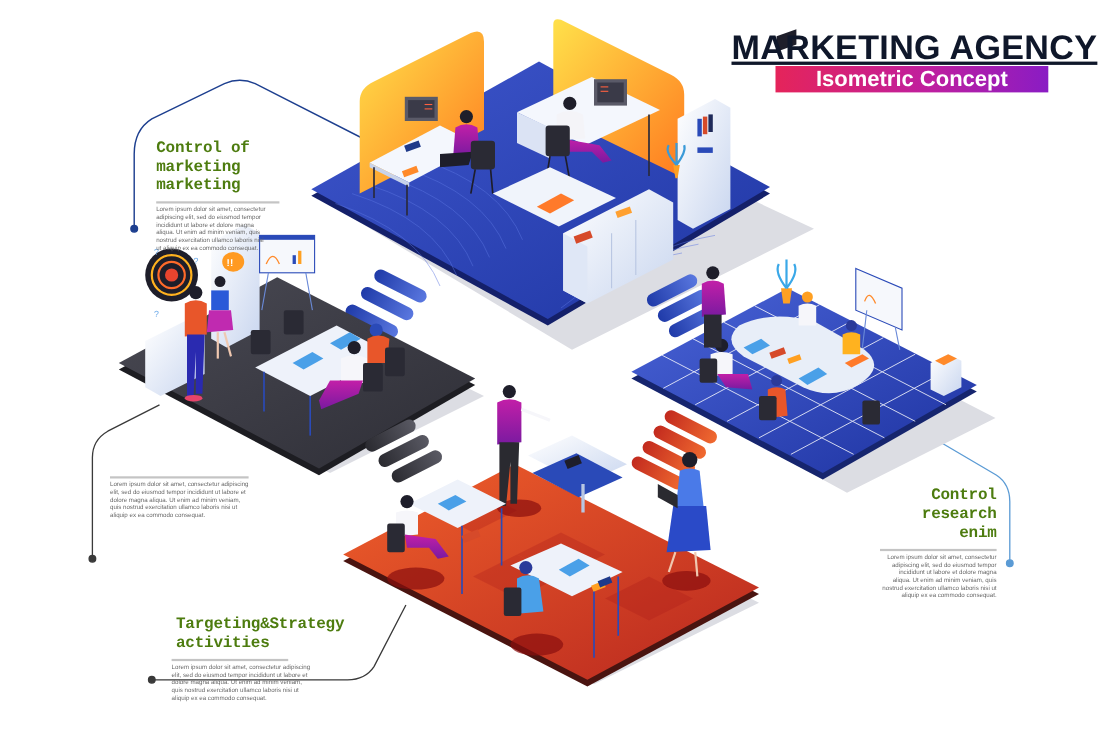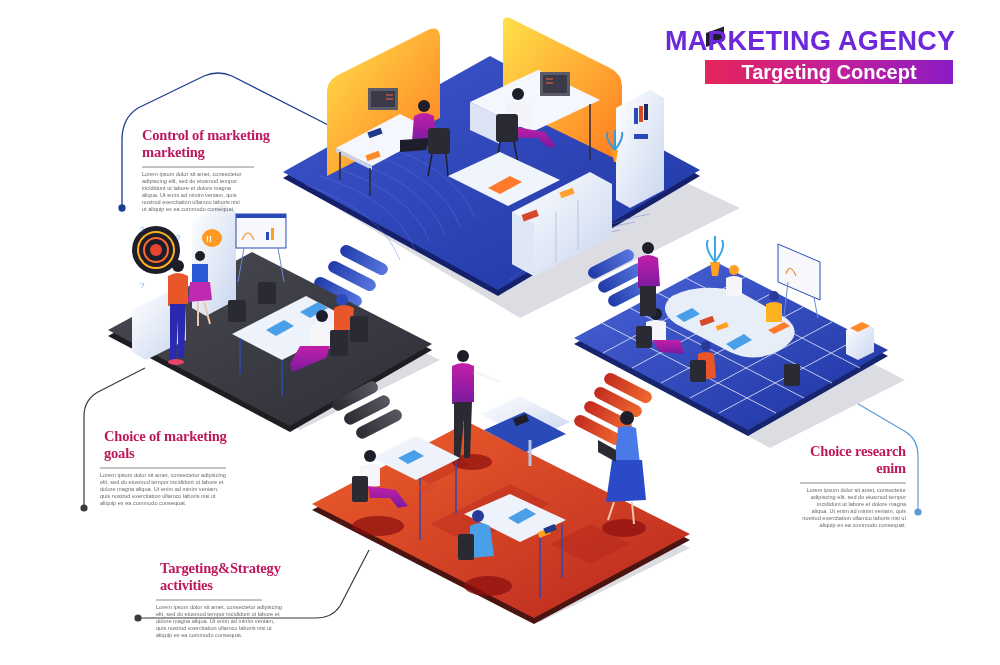--- a/index.html
+++ b/index.html
@@ -1,29 +1,29 @@
 <!DOCTYPE html>
 <html><head>
 <meta charset="utf-8">
 <style>
   html, body { margin:0; padding:0; background:#ffffff; }
   body { width:1000px; height:665px; position:relative; overflow:hidden; font-family:"Liberation Sans", sans-serif; }
   #scene { position:absolute; left:0; top:0; width:1000px; height:665px; }
   .title-main {
-    position:absolute; left:665px; top:26px; font-size:27px; font-weight:bold;
-    color:#6d28d9; letter-spacing:0.3px; white-space:nowrap; font-family:"Liberation Sans", sans-serif;
+    position:absolute; left:665px; top:26px; font-size:31px; font-weight:bold;
+    color:#0f172a; letter-spacing:0.3px; white-space:nowrap; font-family:"Liberation Sans", sans-serif;text-decoration:underline;
   }
   .title-sub {
     position:absolute; left:705px; top:60px; width:248px; height:24px;
     background:linear-gradient(90deg,#e5245a 0%,#c01f9e 55%,#8a1cc4 100%);
     color:#fff; font-size:20px; font-weight:bold; text-align:center; line-height:24px;
     font-family:"Liberation Sans", sans-serif;
   }
   .block { position:absolute; }
-  .block .heading { font-size:14.5px; font-weight:bold; color:#be185d; line-height:17px; font-family:Liberation Serif, serif; letter-spacing:-0.2px; }
+  .block .heading { font-size:14.5px; font-weight:bold; color:#4d7c0f; line-height:17px; font-family:Liberation Mono, monospace; letter-spacing:-0.2px; }
   .block .rule { height:2px; background:#c4c4c4; margin:5px 0 3px 0; }
   .block .body { font-size:5.6px; line-height:7.1px; color:#6a6a6a; font-family:"Liberation Sans", sans-serif; }
   .block.right .heading, .block.right .body { text-align:right; }
 </style>
 </head>
 <body>
 
 <svg id="scene" viewBox="0 0 1000 665" xmlns="http://www.w3.org/2000/svg">
   <defs>
     <linearGradient id="gPanel" x1="0" y1="0" x2="1" y2="1">
@@ -351,49 +351,45 @@
     <circle cx="627" cy="418" r="7" fill="#1e1e2a"></circle>
     <path d="M618,428 Q627,424 636,428 L640,464 L614,466 Z" fill="#4a7ae8"></path>
     <path d="M612,460 L642,460 L646,500 L606,502 Z" fill="#2a4ac8"></path>
     <line x1="614" y1="502" x2="608" y2="520" stroke="#f0c8b0" stroke-width="2"></line>
     <line x1="632" y1="502" x2="634" y2="524" stroke="#f0c8b0" stroke-width="2"></line>
     <polygon points="598,440 616,450 616,462 598,452" fill="#2a2a30"></polygon>
   </g>
 </svg>
 
 <div class="title-main">MARKETING AGENCY</div>
-<div class="title-sub">Targeting Concept</div>
+<div class="title-sub">Isometric Concept</div>
 
 <div class="block" style="left:142px; top:127px; width:130px;">
   <div class="heading">
     <div>Control of marketing</div>
     <div>marketing</div>
   </div>
   <div class="rule" style="width:112px;"></div>
   <div class="body" style="width:100px;">Lorem ipsum dolor sit amet, consectetur adipiscing elit, sed do eiusmod tempor incididunt ut labore et dolore magna aliqua. Ut enim ad minim veniam, quis nostrud exercitation ullamco laboris nisi ut aliquip ex ea commodo consequat.</div>
 </div>
 
 <div class="block" style="left:104px; top:428px; width:140px;">
-  <div class="heading">
-    <div>Choice of marketing</div>
-    <div>goals</div>
-  </div>
   <div class="rule" style="width:126px; margin-left:-4px;"></div>
   <div class="body" style="width:126px; margin-left:-4px;">Lorem ipsum dolor sit amet, consectetur adipiscing elit, sed do eiusmod tempor incididunt ut labore et dolore magna aliqua. Ut enim ad minim veniam, quis nostrud exercitation ullamco laboris nisi ut aliquip ex ea commodo consequat.</div>
 </div>
 
 <div class="block" style="left:160px; top:560px; width:140px;">
   <div class="heading">
     <div>Targeting&amp;Strategy</div>
     <div>activities</div>
   </div>
   <div class="rule" style="width:106px; margin-left:-4px;"></div>
   <div class="body" style="width:130px; margin-left:-4px;">Lorem ipsum dolor sit amet, consectetur adipiscing elit, sed do eiusmod tempor incididunt ut labore et dolore magna aliqua. Ut enim ad minim veniam, quis nostrud exercitation ullamco laboris nisi ut aliquip ex ea commodo consequat.</div>
 </div>
 
 <div class="block right" style="left:780px; top:443px; width:126px;">
   <div class="heading">
-    <div>Choice research</div>
+    <div>Control research</div>
     <div>enim</div>
   </div>
   <div class="rule" style="width:106px; margin-left:20px;"></div>
   <div class="body" style="width:106px; margin-left:20px;">Lorem ipsum dolor sit amet, consectetur adipiscing elit, sed do eiusmod tempor incididunt ut labore et dolore magna aliqua. Ut enim ad minim veniam, quis nostrud exercitation ullamco laboris nisi ut aliquip ex ea commodo consequat.</div>
 </div>
 
 </body></html>

